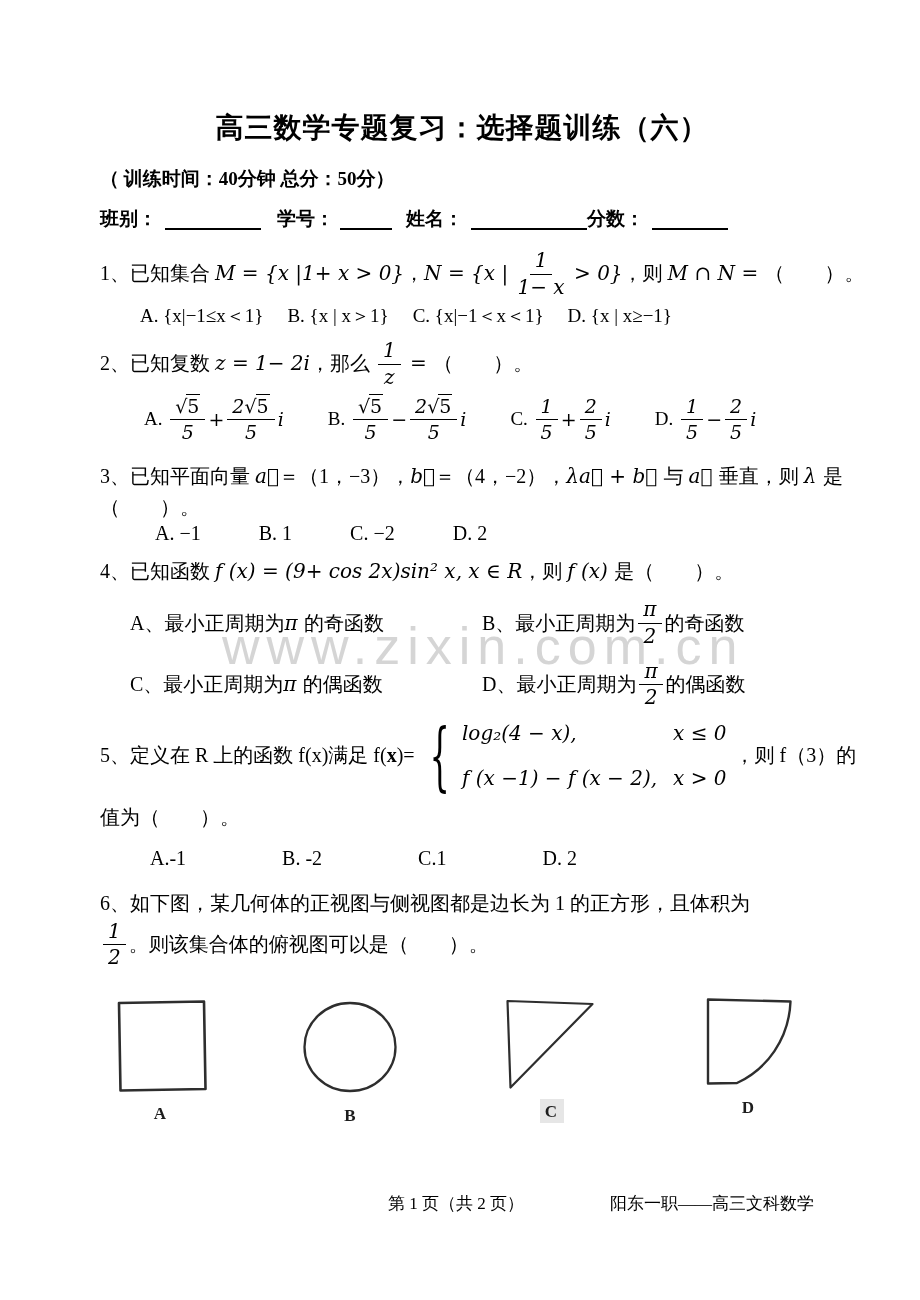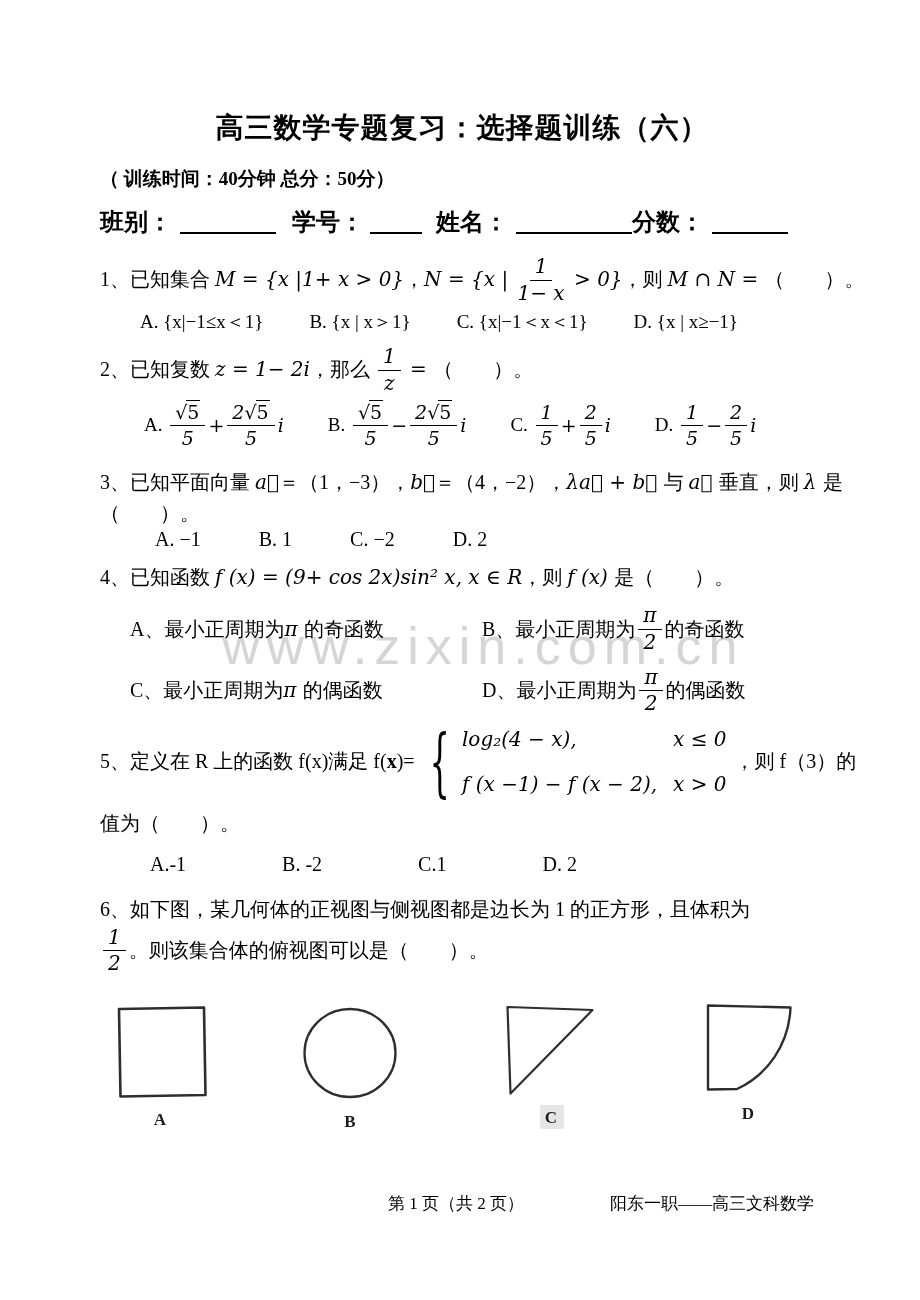--- a/index.html
+++ b/index.html
@@ -7,21 +7,21 @@
        font-family:"Liberation Serif","DejaVu Serif",serif;}
   .page{position:relative;width:920px;height:1300px;overflow:hidden;background:#fff;}
   .watermark{position:absolute;left:222px;top:616px;font-size:52px;letter-spacing:7px;
              color:#cbcbcb;opacity:.8;font-family:"Liberation Sans","DejaVu Sans",sans-serif;
              z-index:0;white-space:nowrap;}
   .content{position:relative;z-index:1;padding:100px 96px 0 100px;}
 
   .title{margin:9px;text-align:center;font-size:28px;font-weight:700;letter-spacing:1px;}
   .subtitle{text-align:left;font-size:19px;font-weight:700;margin-top:19px;}
 
-  .form-line{margin-top:14px;font-size:24px;font-weight:700;display:flex;align-items:center;white-space:pre;}
+  .form-line{margin-top:14px;font-size:19px;font-weight:700;display:flex;align-items:flex-start;white-space:pre;}
   .blank{display:inline-block;border-bottom:2px solid #000;height:22px;}
   .b1{width:96px;margin:0 16px 0 8px;}
   .b2{width:52px;margin:0 14px 0 6px;}
   .b3{width:116px;margin:0 0 0 8px;}
   .b4{width:76px;margin-left:8px;}
 
   .q{font-size:20px;}
   .q-line{display:flex;align-items:center;white-space:pre;line-height:1.45;}
   .run-text{white-space:pre;}
   .run-math{white-space:pre;font-family:"DejaVu Serif","Liberation Serif",serif;font-style:italic;}
@@ -36,21 +36,21 @@
   .rad .rad-body{border-top:1.7px solid #000;padding:0 1px;font-style:normal;}
 
   .pw{display:inline-flex;align-items:center;vertical-align:middle;margin:0 8px 0 10px;}
   .pw-brace{font-family:"DejaVu Serif",serif;font-size:32px;line-height:1;
             transform:scaleY(2.35);transform-origin:center;margin-right:12px;font-weight:400;}
   .pw-rows{display:grid;grid-template-columns:max-content max-content;column-gap:26px;row-gap:12px;gap:16px;}
   .pw-cell{white-space:pre;font-family:"DejaVu Serif",serif;font-style:italic;}
 
   .opts{display:flex;align-items:center;white-space:pre;font-size:19px;}
   .opt{display:inline-flex;align-items:center;white-space:pre;}
-  .opts-q1{margin-top:5px;padding-left:40px;column-gap:46px;}
+  .opts-q1{margin-top:5px;padding-left:40px;column-gap:24px;}
   .opts-q2{margin-top:7px;padding-left:44px;column-gap:44px;}
   .opts-q3{padding-left:55px;column-gap:58px;font-size:20px;}
   .opts-q5{margin-top:15px;padding-left:50px;column-gap:96px;font-size:20px;}
   .opts-grid{display:grid;grid-template-columns:352px auto;row-gap:12px;
              padding-left:30px;margin-top:12px;font-size:20px;}
   .opts-grid .opt{justify-content:flex-start;}
 
   .q1{margin-top:17px;} .q2{margin-top:10px;} .q3{margin-top:20px;}
   .q4{margin-top:12px;} .q5{margin-top:10px;} .q6{margin-top:19px;}
   .q5 .line2{margin-top:10px;} .q3 .line2,.q6 .line2{margin-top:2px;}

